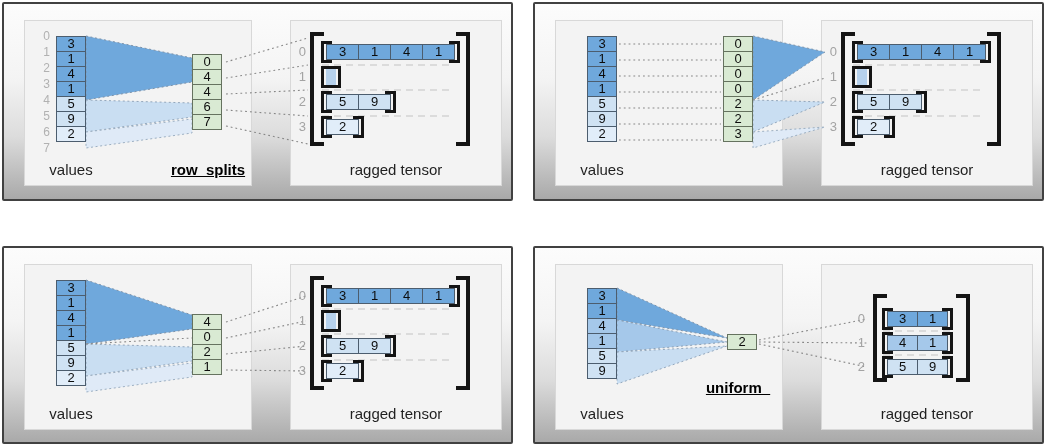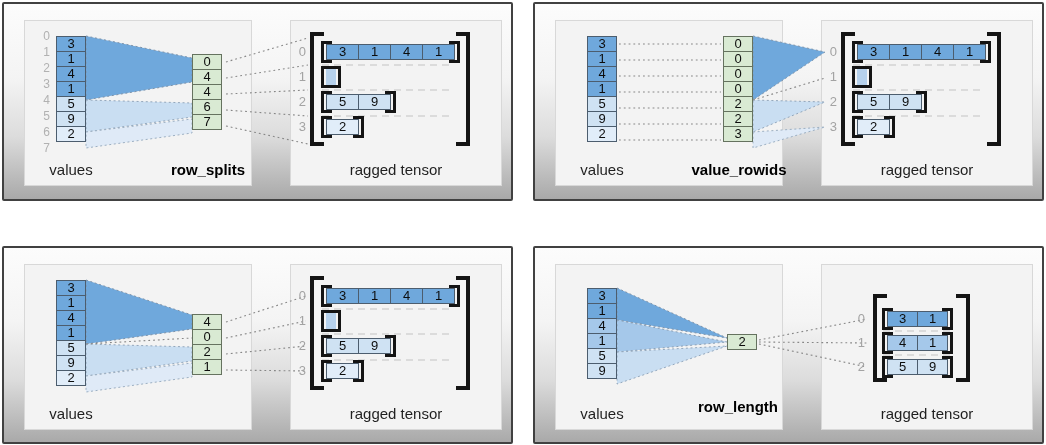--- a/index.html
+++ b/index.html
@@ -19,21 +19,21 @@
   .cell{box-sizing:border-box;width:30px;height:16px;border:1px solid #4c5d6e;background:#fff;
         font-size:13px;line-height:14px;text-align:center;color:#0d0d0d;}
   .col .cell + .cell{margin-top:-1px;}
   .dk{background:#6fa8dc;} .md{background:#a5c8ea;} .lt{background:#cfe2f3;} .lr{background:#e1edf9;}
   .gn{background:#d9ead3;border-color:#65725f;}
   .idxcol{position:absolute;z-index:2;}
   .idxcol div{width:18px;height:16px;text-align:right;font-size:12px;line-height:16px;color:#b1b1b1;}
   .rlab{position:absolute;z-index:2;width:16px;height:16px;text-align:right;
         font-size:13px;line-height:16px;color:#a3a3a3;}
   .lab{position:absolute;z-index:2;font-size:15px;line-height:19px;color:#1f1f1f;text-align:center;}
-  .lab.b{font-weight:700;color:#000;}
+  .lab.b{font-weight:700;color:#000;text-decoration:underline;}
   .rrow{position:absolute;display:flex;height:16px;z-index:2;}
   .rrow .cell{width:33px;}
   .rrow .cell + .cell{margin-left:-1px;}
   .rrow.n4 .cell{width:31px;}
   .rrow.empty{width:10px;background:#b6d1ec;}
   .brk{position:absolute;top:-3px;bottom:-3px;width:8px;border:3px solid #141414;z-index:3;}
   .brk.l{left:-5px;border-right:none;}
   .brk.r{right:-5px;border-left:none;}
   .obrk{position:absolute;width:14px;border:4px solid #141414;box-sizing:border-box;z-index:2;}
   .obrk.l{border-right:none;}
@@ -188,21 +188,20 @@
       <div class="cell lt">5</div>
       <div class="cell lt">9</div>
       <span class="brk r"></span>
     </div>
     <div class="rrow" style="left:322px;top:115px;">
       <span class="brk l"></span>
       <div class="cell lr">2</div>
       <span class="brk r"></span>
     </div>
     <div class="lab" style="left:20px;top:156px;width:94px;">values</div>
-    <div class="lab b" style="left:130px;top:156px;width:148px;">value_rowids</div>
     <div class="lab" style="left:292px;top:156px;width:200px;">ragged tensor</div>
   </div>
 
   <div class="panel" style="left:2px;top:246px;width:511px;height:198px;">
     <div class="ibox" style="left:20px;top:16px;width:228px;height:166px;"></div>
     <div class="ibox" style="left:286px;top:16px;width:212px;height:166px;"></div>
     <svg class="ov" width="507" height="195" viewBox="0 0 507 195">
       <polygon class="fan-dk" points="82,32 188,67 188,81 82,96"></polygon>
       <polygon class="fan-lt" points="82,96 188,99 188,113 82,128"></polygon>
       <polygon class="fan-lr" points="82,128 188,115 188,129 82,144"></polygon>
@@ -312,17 +311,17 @@
       <div class="cell md">1</div>
       <span class="brk r"></span>
     </div>
     <div class="rrow n4" style="left:352px;top:111px;">
       <span class="brk l"></span>
       <div class="cell lt">5</div>
       <div class="cell lt">9</div>
       <span class="brk r"></span>
     </div>
     <div class="lab" style="left:20px;top:156px;width:94px;">values</div>
-    <div class="lab b" style="left:128px;top:149px;width:150px;">row_length</div>
+    <div class="lab b" style="left:128px;top:130px;width:150px;">uniform_</div>
     <div class="lab" style="left:292px;top:156px;width:200px;">ragged tensor</div>
   </div>
 
 </div>
 
 </body></html>

